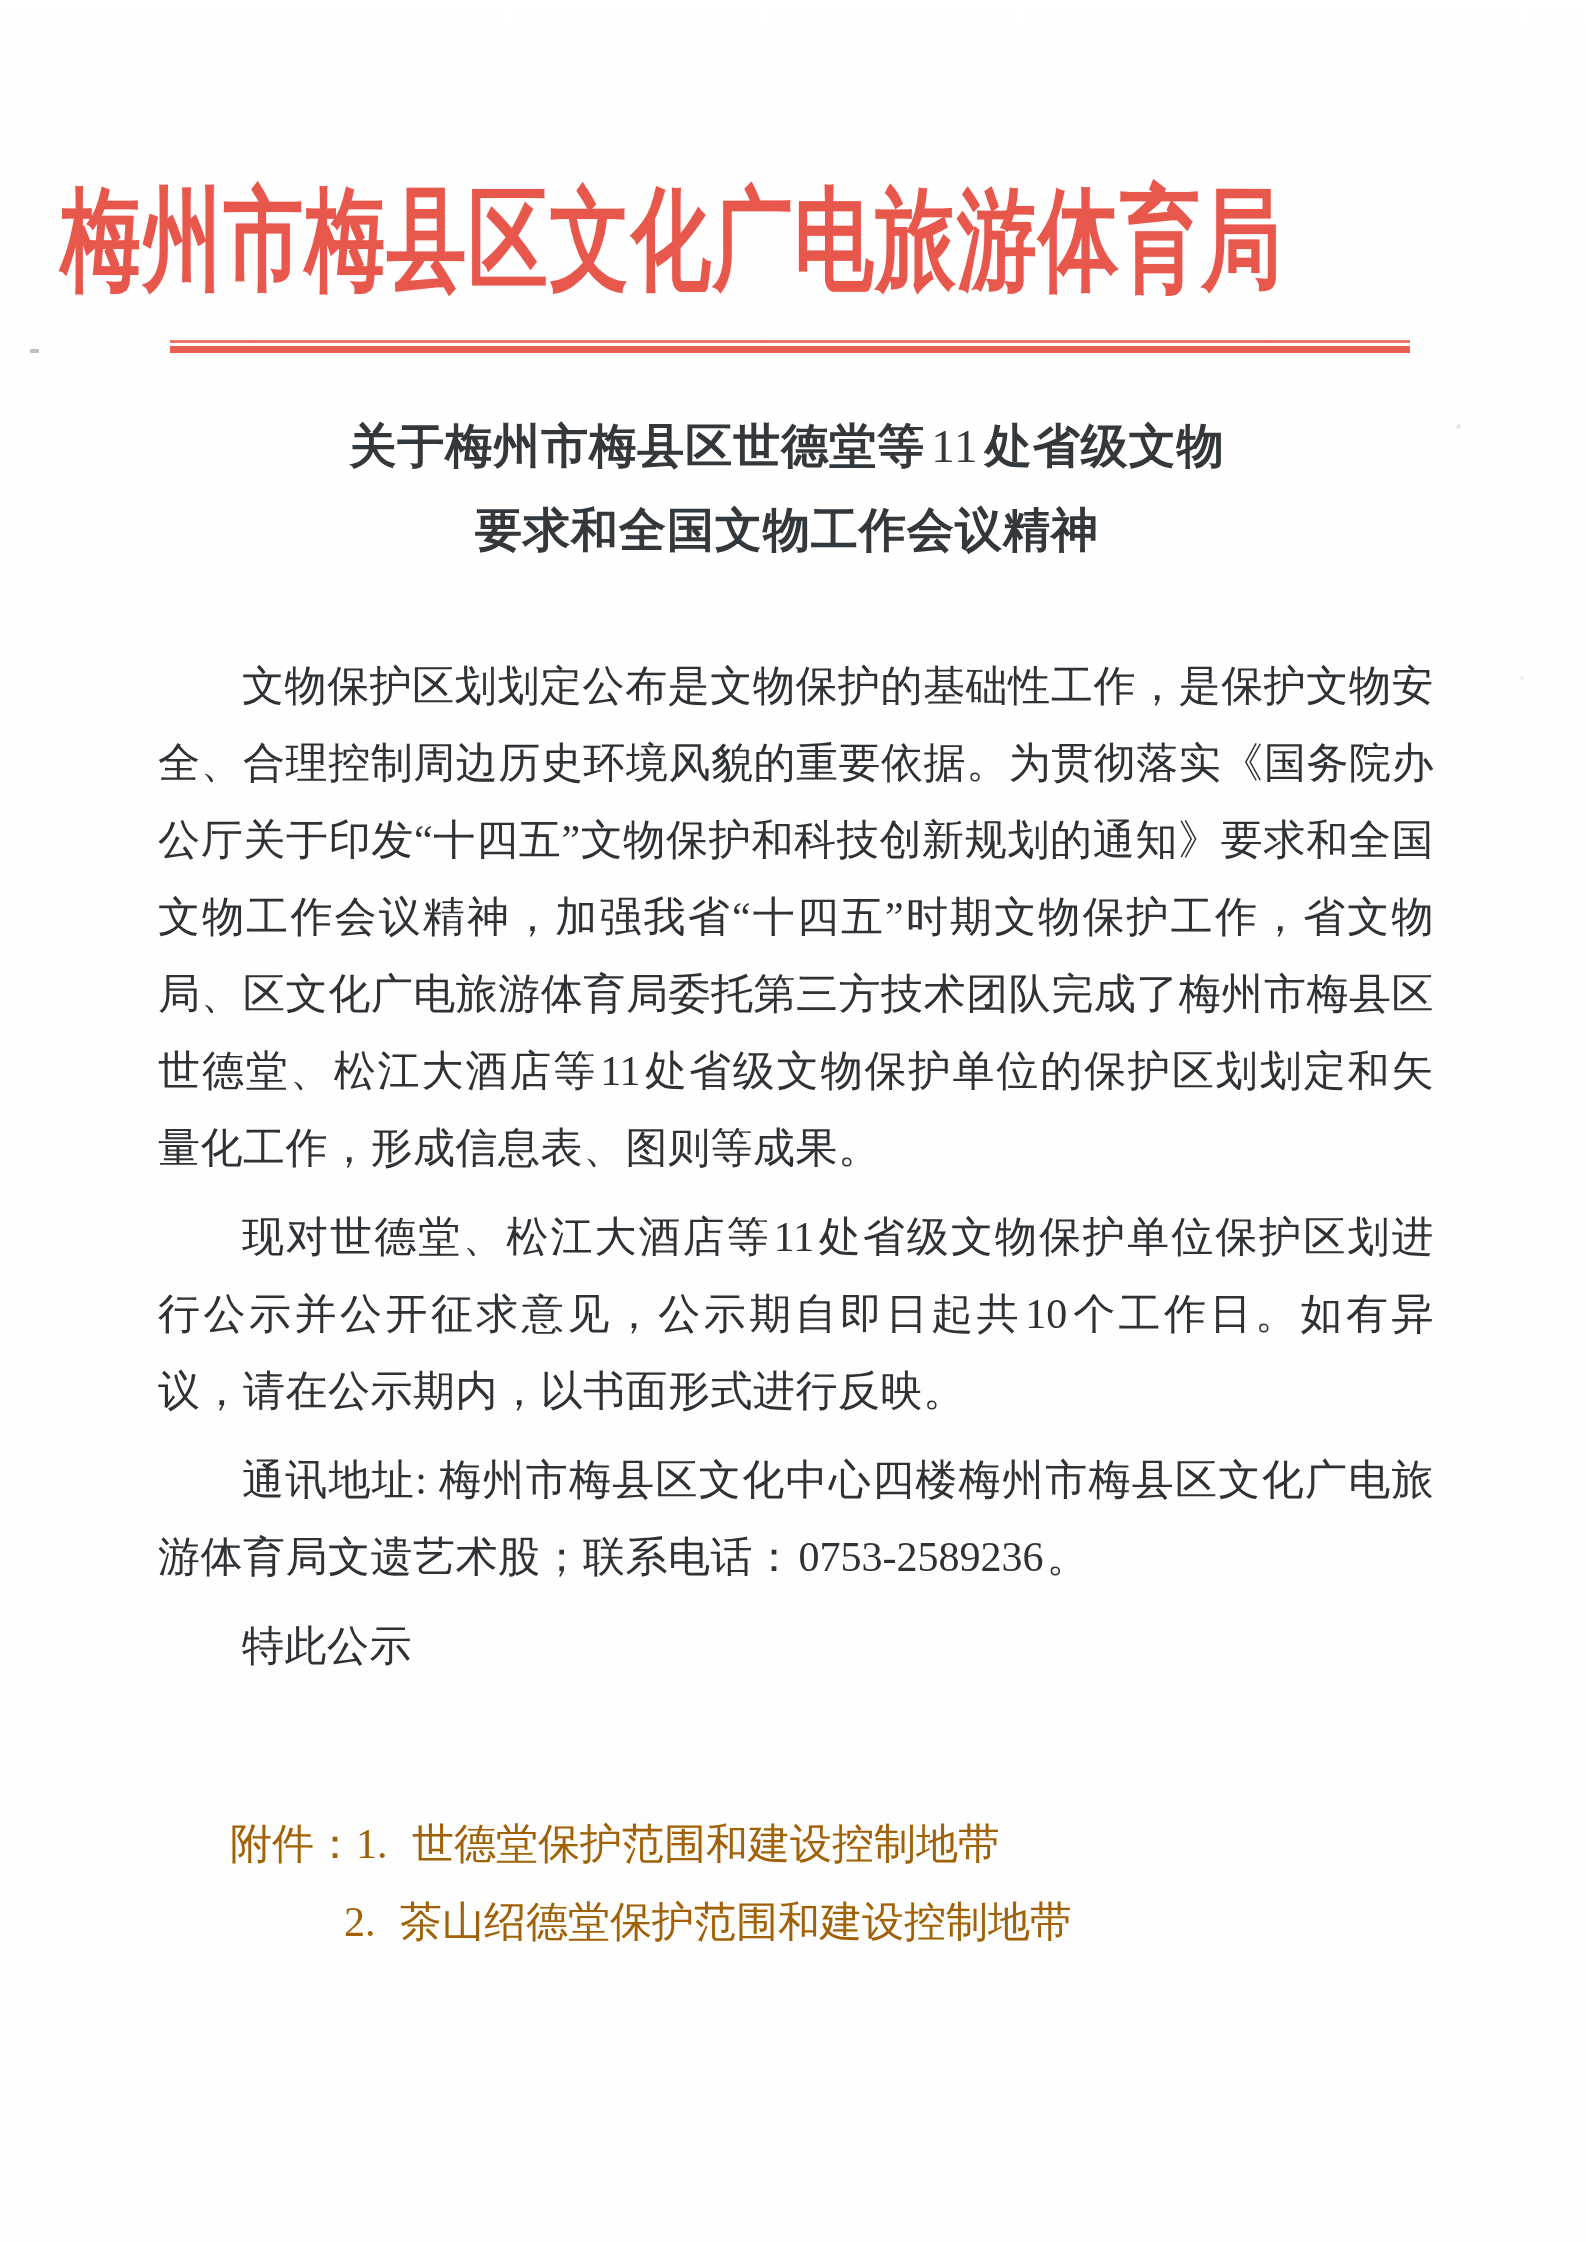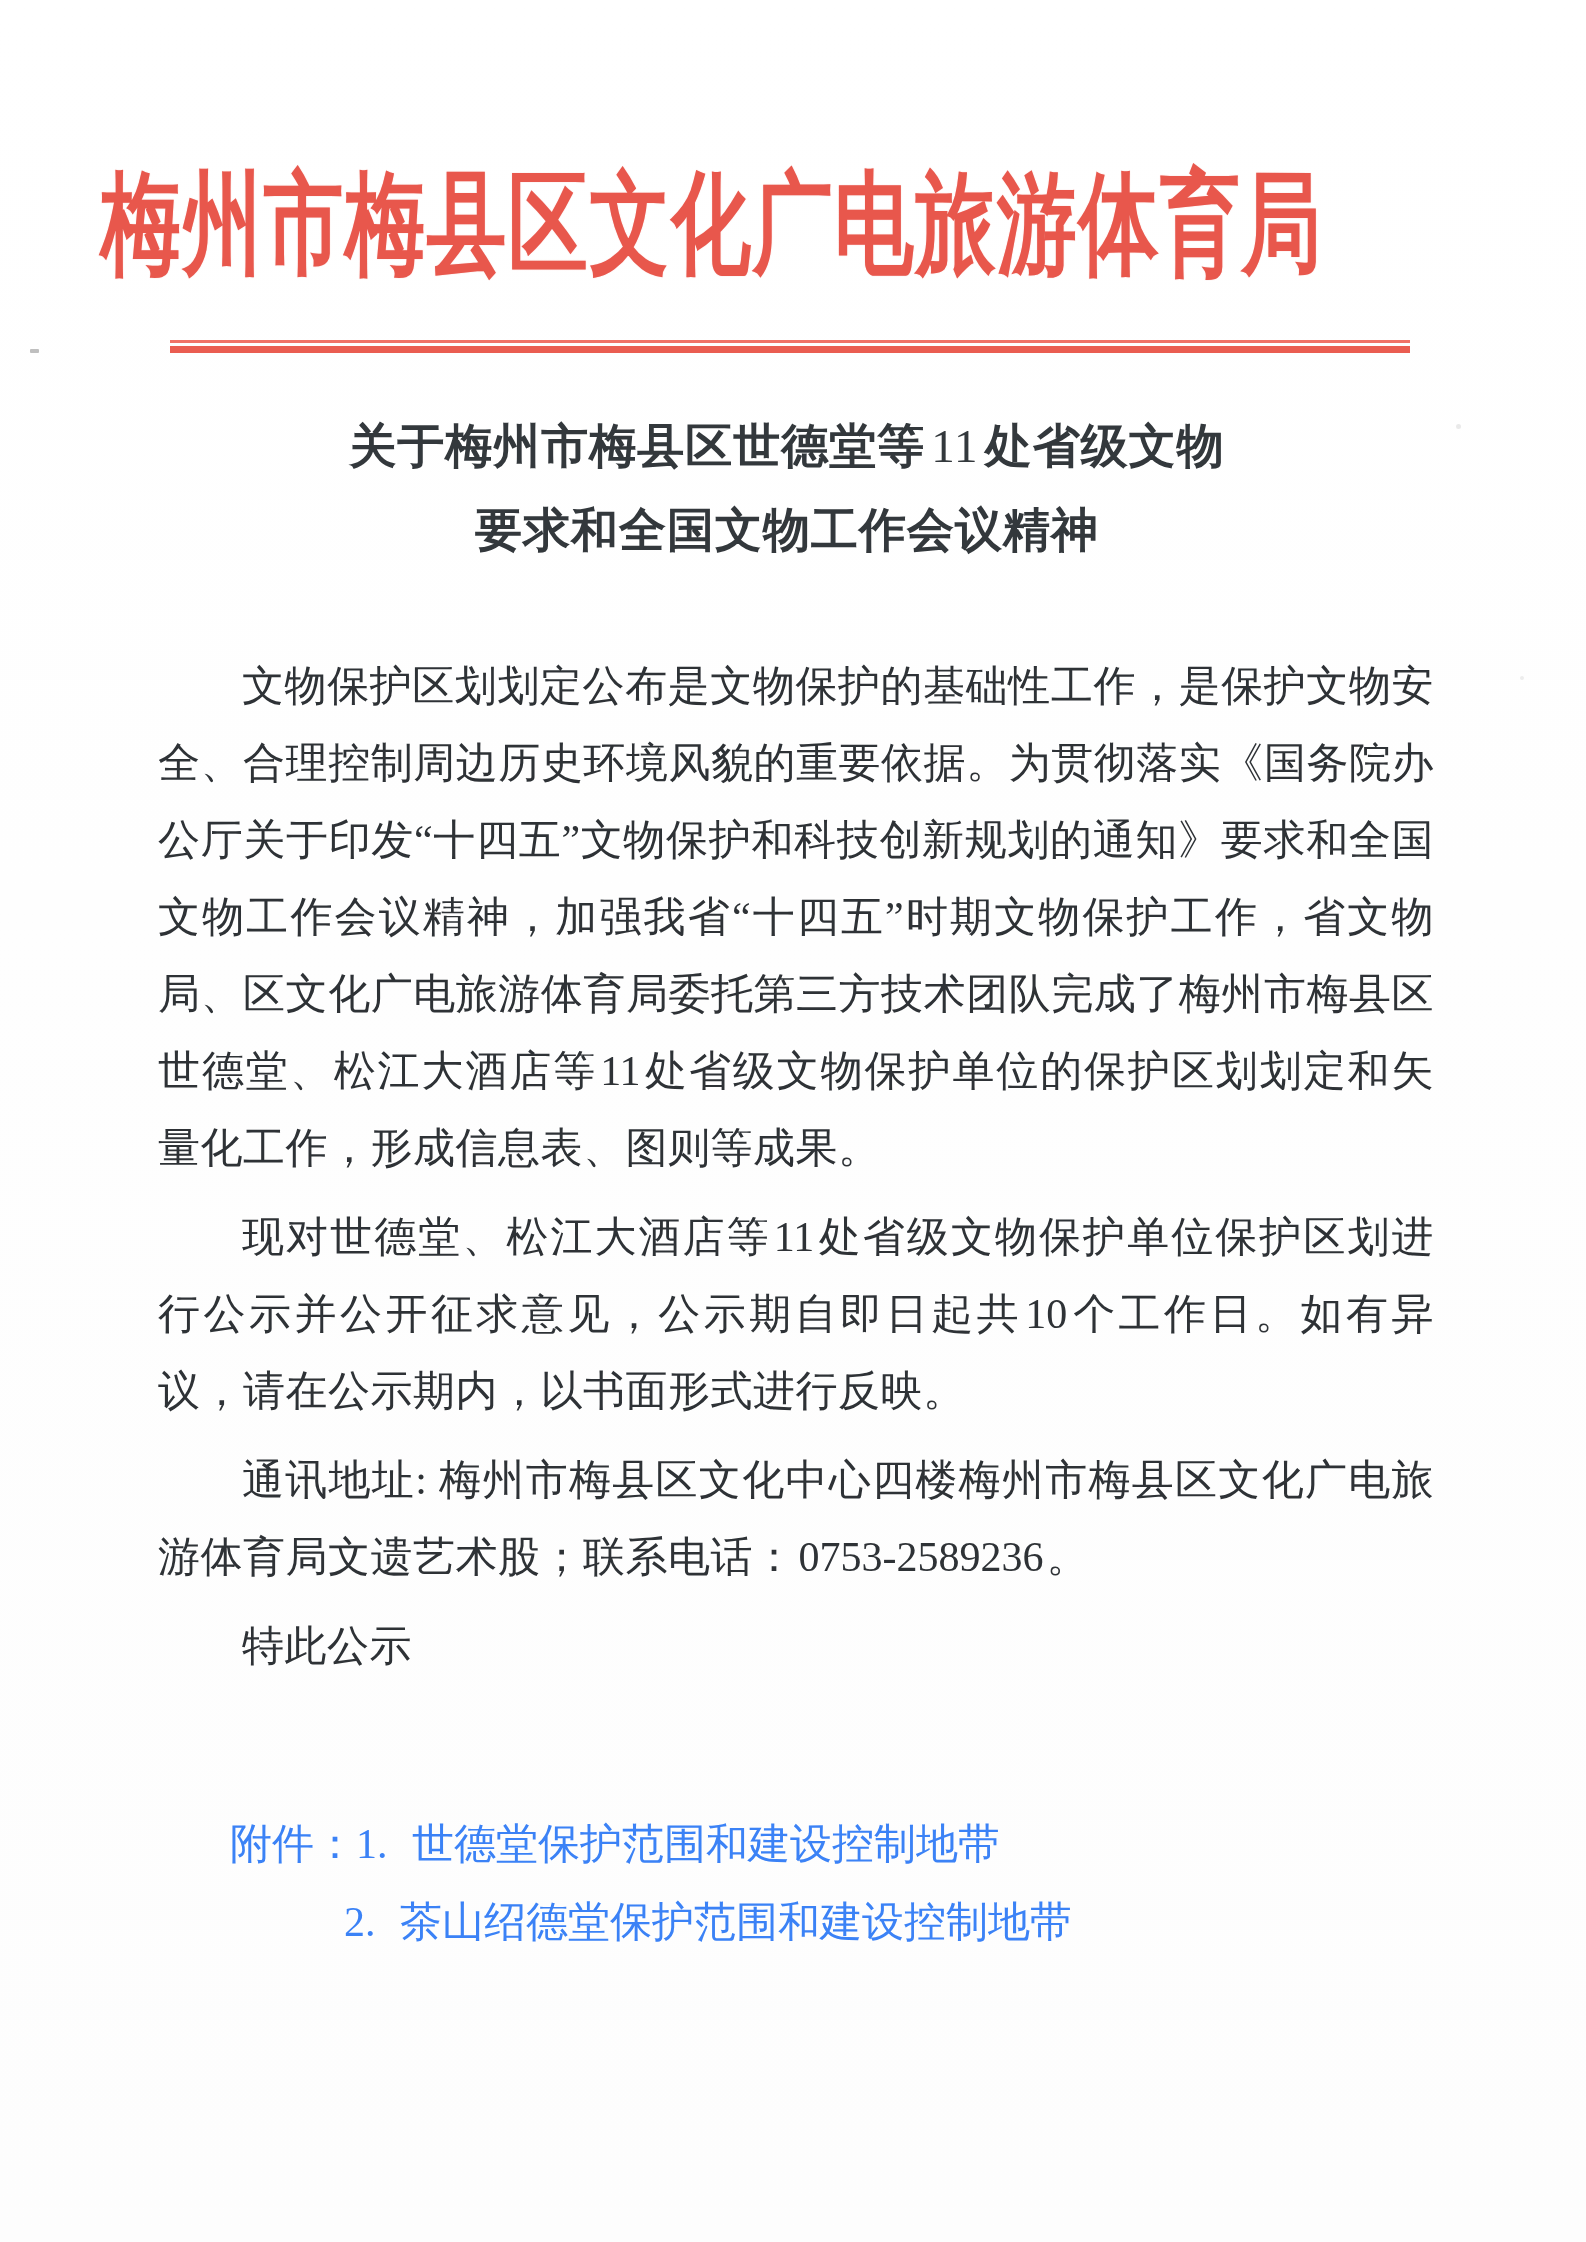--- a/index.html
+++ b/index.html
@@ -21,25 +21,24 @@
   .paper-tint {
     position: absolute;
     inset: 0;
     background: linear-gradient(180deg, #ffffff 0%, #fefefe 40%, #fdfdfd 100%);
     pointer-events: none;
   }
 
   
   .letterhead {
     position: absolute;
-    top: 170px;
+    top: 186px;
     left: 0;
     width: 1344px;
     text-align: center;
-    padding-left: 40px;
   }
 
   .letterhead-title {
     display: inline-block;
     font-family: "Liberation Serif", "DejaVu Serif", serif;
     font-weight: bold;
     font-size: 82px;
     line-height: 1;
     letter-spacing: 2px;
     color: #e8574c;
@@ -115,21 +114,21 @@
 
   
   .attach-block {
     position: absolute;
     top: 1805px;
     left: 146px;
     width: 1300px;
     font-family: "Liberation Serif", "DejaVu Serif", serif;
     font-size: 42px;
     line-height: 78px;
-    color: #3b82f6;
+    color: #a16207;
   }
   .attach-row {
     display: block;
     white-space: nowrap;
   }
   .attach-label {
     display: inline-block;
     text-indent: 2em;
   }
   .attach-indent {

